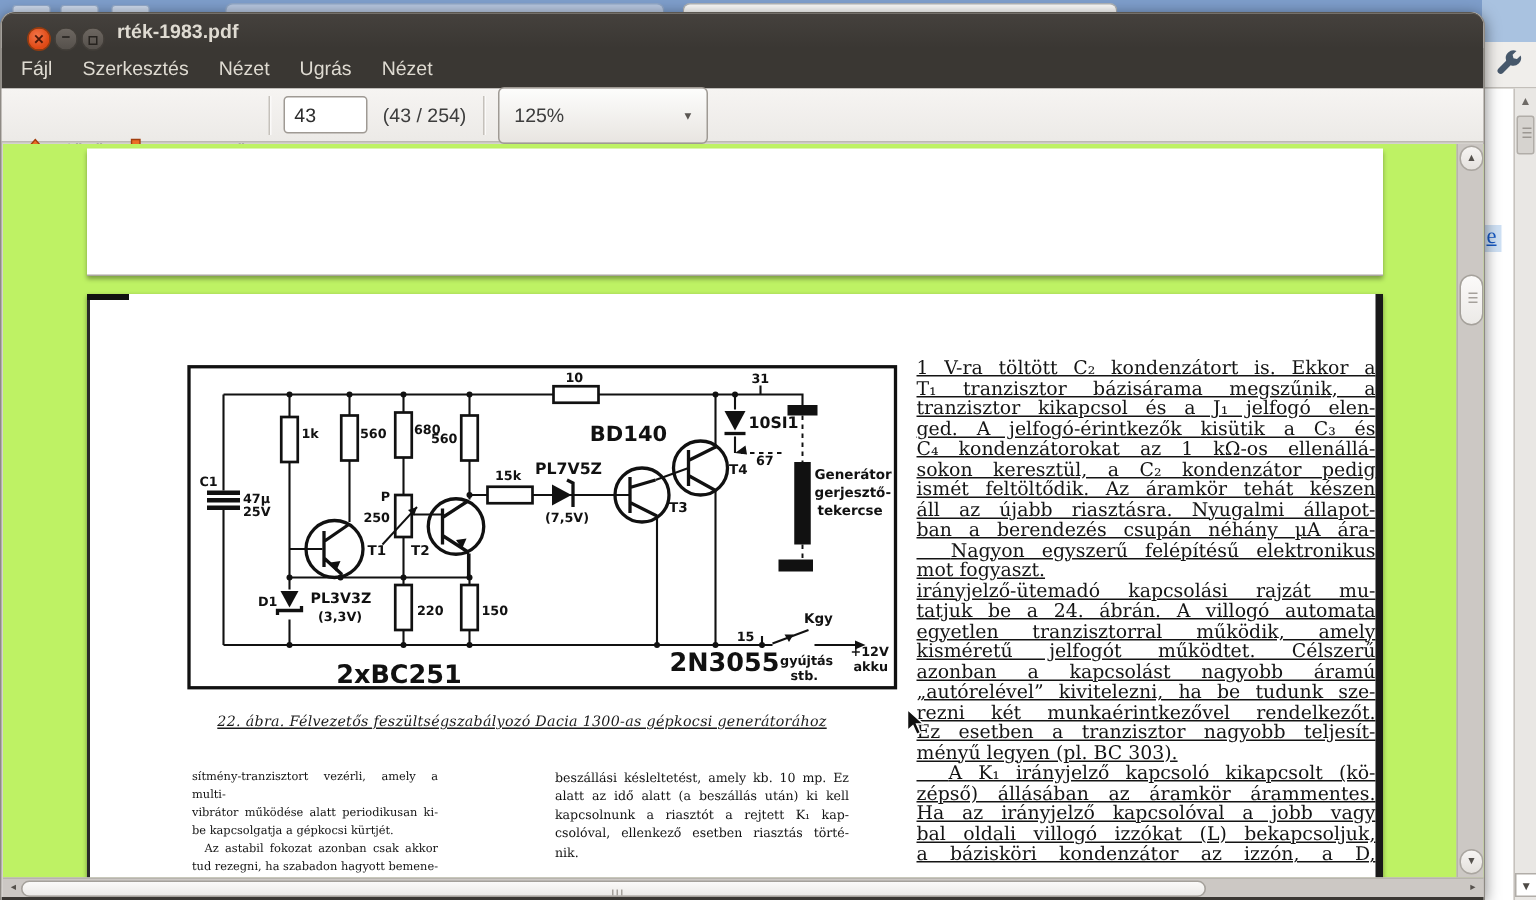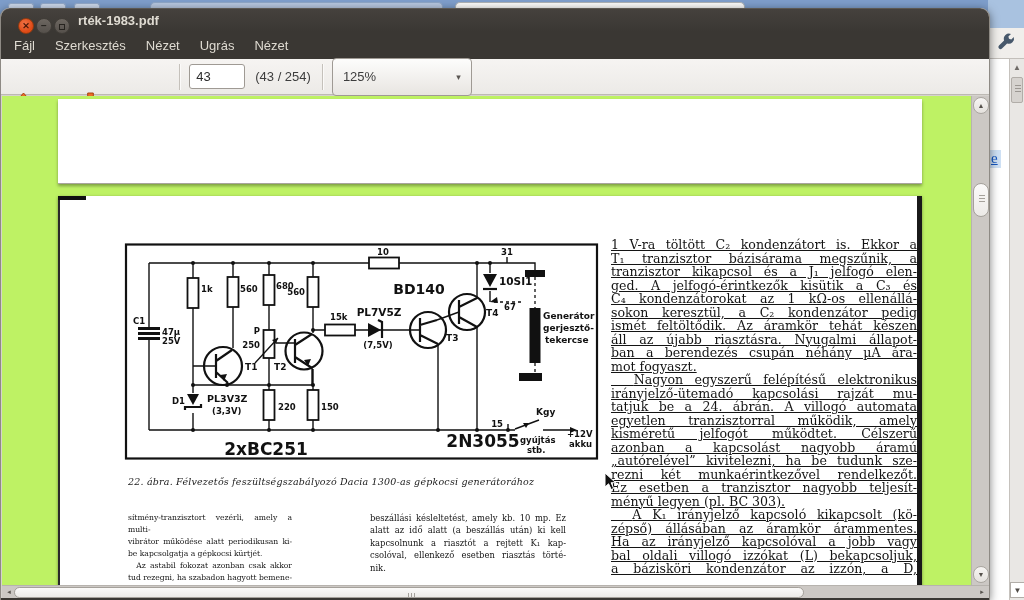--- a/index.html
+++ b/index.html
@@ -50,22 +50,22 @@
 
   
   .docarea { position:absolute; left:1px; top:88px; width:988px; height:489px; background:#bef264; overflow:hidden; }
   .pageprev { position:absolute; left:56px; top:3px; width:864px; height:85px; background:#fff;
               box-shadow:0 2px 3px rgba(0,0,0,.35); border-bottom:1px solid #a9a59e; }
   .pagecur { position:absolute; left:56px; top:100px; width:864px; height:500px; background:#fff;
              box-shadow:0 1px 3px rgba(0,0,0,.4); border-left:2px solid #2a2a2a; }
   .pagecur .edge-r { position:absolute; right:0; top:0; width:5px; height:100%; background:#191919; }
   .pagecur .smudge { position:absolute; left:-2px; top:0; width:28px; height:4px; background:#111; }
   .figure { position:absolute; left:64px; top:46px; width:476px; height:220px; }
-  .caption { position:absolute; left:68px; top:280px; width:476px; text-align:left;
-             font:italic 9.5px/12px "DejaVu Serif","Liberation Serif",serif; color:#1a1a1a; letter-spacing:.2px; }
+  .caption { position:absolute; left:50px; top:280px; width:476px; text-align:center;
+             font:italic 9.5px/12px "DejaVu Serif","Liberation Serif",serif; color:#1a1a1a; letter-spacing:.2px;text-decoration:underline; }
   .colL { position:absolute; left:68px; top:316px; width:164px; font:7.6px/12px "DejaVu Serif","DejaVu Sans",serif; color:#141414; }
   .colM { position:absolute; left:310px; top:316px; width:196px; font:8.4px/12.4px "DejaVu Serif","DejaVu Sans",serif; color:#141414; }
   .colR { position:absolute; left:551px; top:42px; width:306px; font:12.6px/13.5px "DejaVu Serif","DejaVu Sans",serif; color:#141414;text-decoration:underline; }
   .tl { white-space:pre-wrap; }
   .tl.just { text-align:justify; text-align-last:justify; }
 
   
   .vscroll { position:absolute; right:0; top:0; width:19px; height:489px; background:#ccc8c4; border-left:1px solid #b7b3ae; }
   .vscroll .cap { position:absolute; left:1px; width:16px; height:17px; background:linear-gradient(#f7f5f3,#e4e1dd);
                   border:1px solid #aaa6a0; border-radius:8px; text-align:center; font-size:7px; color:#55514c; line-height:16px; }
@@ -302,22 +302,22 @@
       <div class="colR">
           <div class="tl just">1 V-ra töltött C₂ kondenzátort is. Ekkor a</div>
           <div class="tl just">T₁ tranzisztor bázisárama megszűnik, a</div>
           <div class="tl just">tranzisztor kikapcsol és a J₁ jelfogó elen-</div>
           <div class="tl just">ged. A jelfogó-érintkezők kisütik a C₃ és</div>
           <div class="tl just">C₄ kondenzátorokat az 1 kΩ-os ellenállá-</div>
           <div class="tl just">sokon keresztül, a C₂ kondenzátor pedig</div>
           <div class="tl just">ismét feltöltődik. Az áramkör tehát készen</div>
           <div class="tl just">áll az újabb riasztásra. Nyugalmi állapot-</div>
           <div class="tl just">ban a berendezés csupán néhány µA ára-</div>
+          <div class="tl just">  Nagyon egyszerű felépítésű elektronikus</div>
           <div class="tl">mot fogyaszt.</div>
-          <div class="tl just">  Nagyon egyszerű felépítésű elektronikus</div>
           <div class="tl just">irányjelző-ütemadó kapcsolási rajzát mu-</div>
           <div class="tl just">tatjuk be a 24. ábrán. A villogó automata</div>
           <div class="tl just">egyetlen tranzisztorral működik, amely</div>
           <div class="tl just">kisméretű jelfogót működtet. Célszerű</div>
           <div class="tl just">azonban a kapcsolást nagyobb áramú</div>
           <div class="tl just">„autórelével” kivitelezni, ha be tudunk sze-</div>
           <div class="tl just">rezni két munkaérintkezővel rendelkezőt.</div>
           <div class="tl just">Ez esetben a tranzisztor nagyobb teljesít-</div>
           <div class="tl">ményű legyen (pl. BC 303).</div>
           <div class="tl just">  A K₁ irányjelző kapcsoló kikapcsolt (kö-</div>

